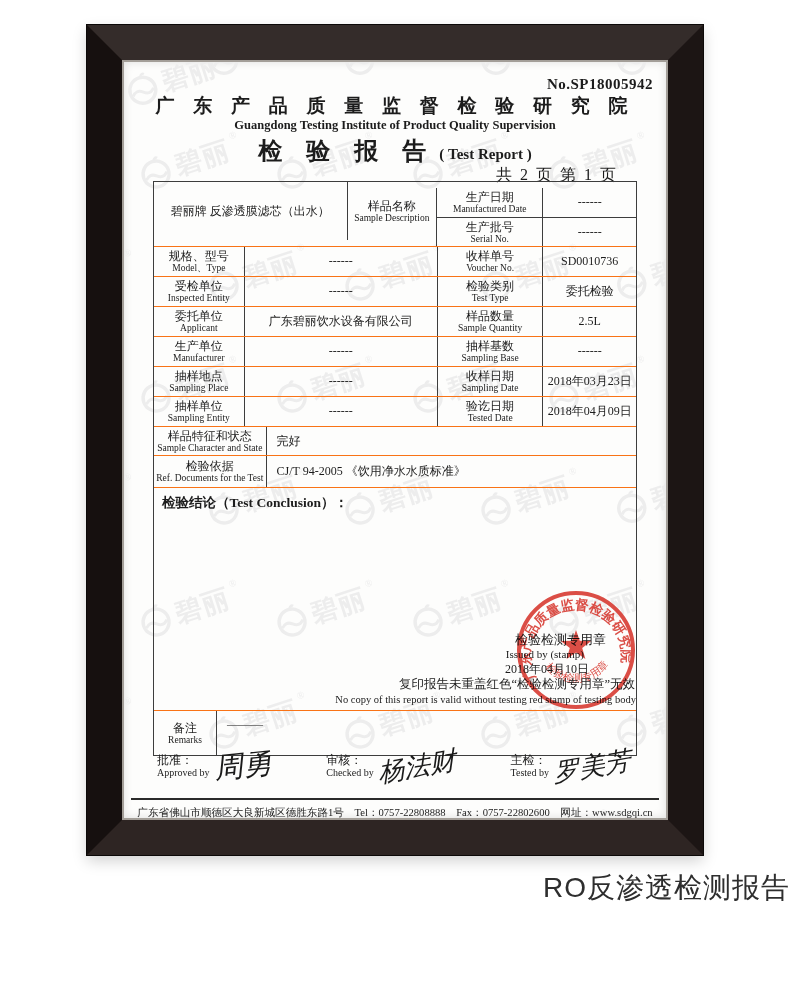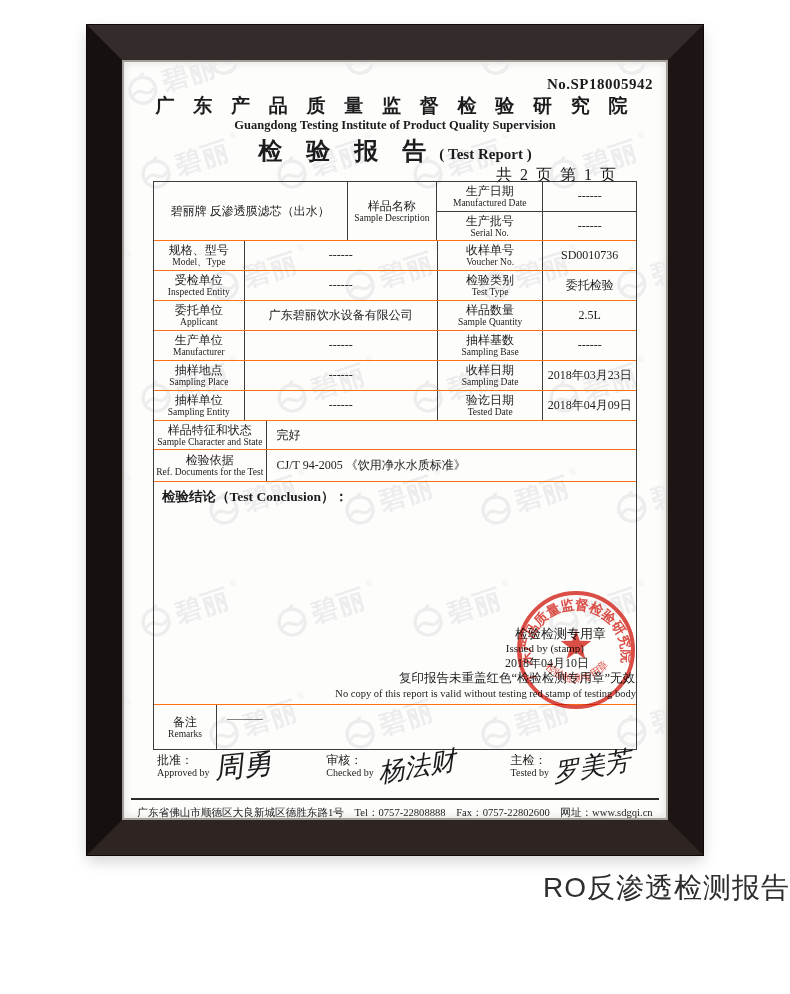--- a/index.html
+++ b/index.html
@@ -40,21 +40,21 @@
   .trow { display:flex; border-top:1px solid #f97316; }
   .trow:first-child { border-top:none; }
   .cell { border-left:1px solid #3d3d3d; display:flex; flex-direction:column;
           align-items:center; justify-content:center; text-align:center; overflow:hidden; }
   .cell:first-child { border-left:none; }
   .lab-cn { font-size:12px; line-height:14px; }
   .lab-en { font-size:9.5px; line-height:11px; }
   .val { font-size:12px; }
   .c1 { width:90px; } .c2 { width:194px; } .c3 { width:106px; } .c4 { width:94px; }
   .h29 { height:29px; } .h58 { height:58px; }
-  .stack { width:200px; display:flex; flex-direction:column; border-left:1px solid #3d3d3d; }
+  .stack { width:200px; display:flex; flex-direction:column; border-left:1px solid #3d3d3d;margin-top:6px; }
   .substack { display:flex; height:29px; }
   .substack + .substack { border-top:1px solid #3d3d3d; }
   .sc3 { width:106px; } .sc4 { width:94px; border-left:1px solid #3d3d3d; }
   .wide-label { width:112px; } .wide-val { width:372px; align-items:flex-start; padding-left:10px; text-align:left; }
   .h28 { height:28px; } .h31 { height:31px; }
 
   
   .conclusion { position:relative; height:222px; padding:6px 8px; }
   .conc-head { font-weight:bold; font-size:13.5px; }
   .conc-body { font-size:12.5px; margin-top:7px; padding-left:26px; }

